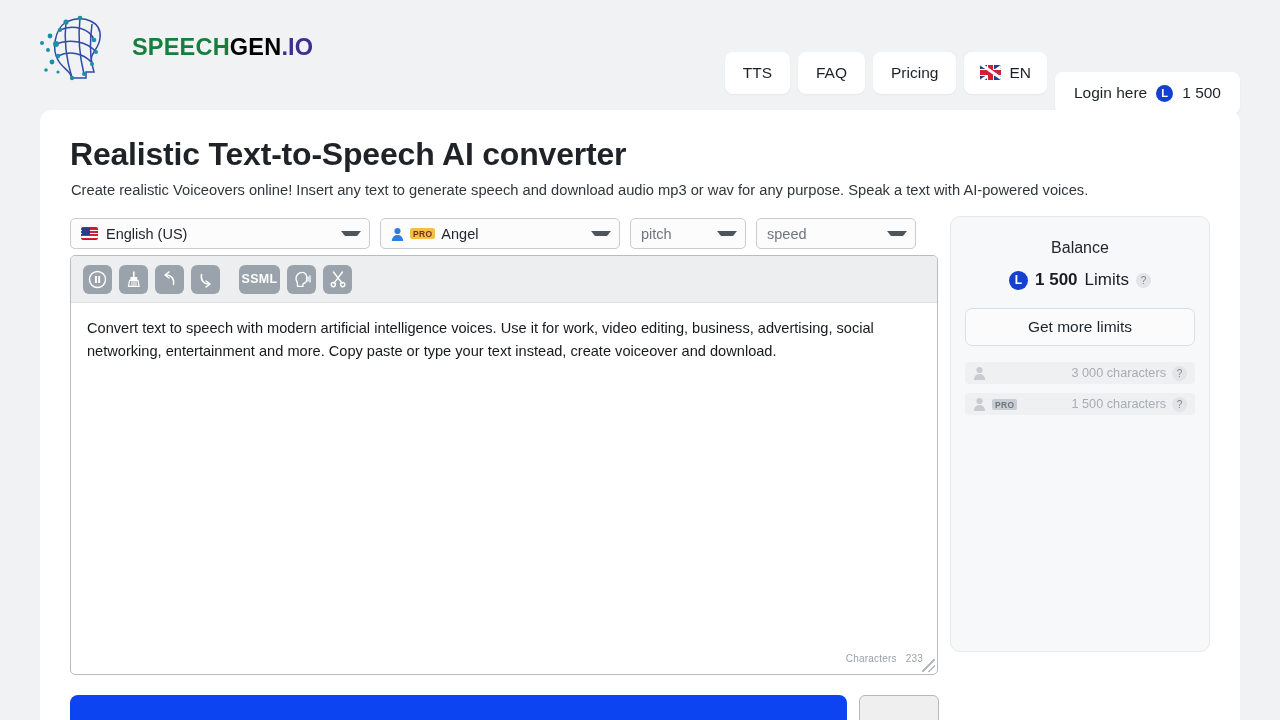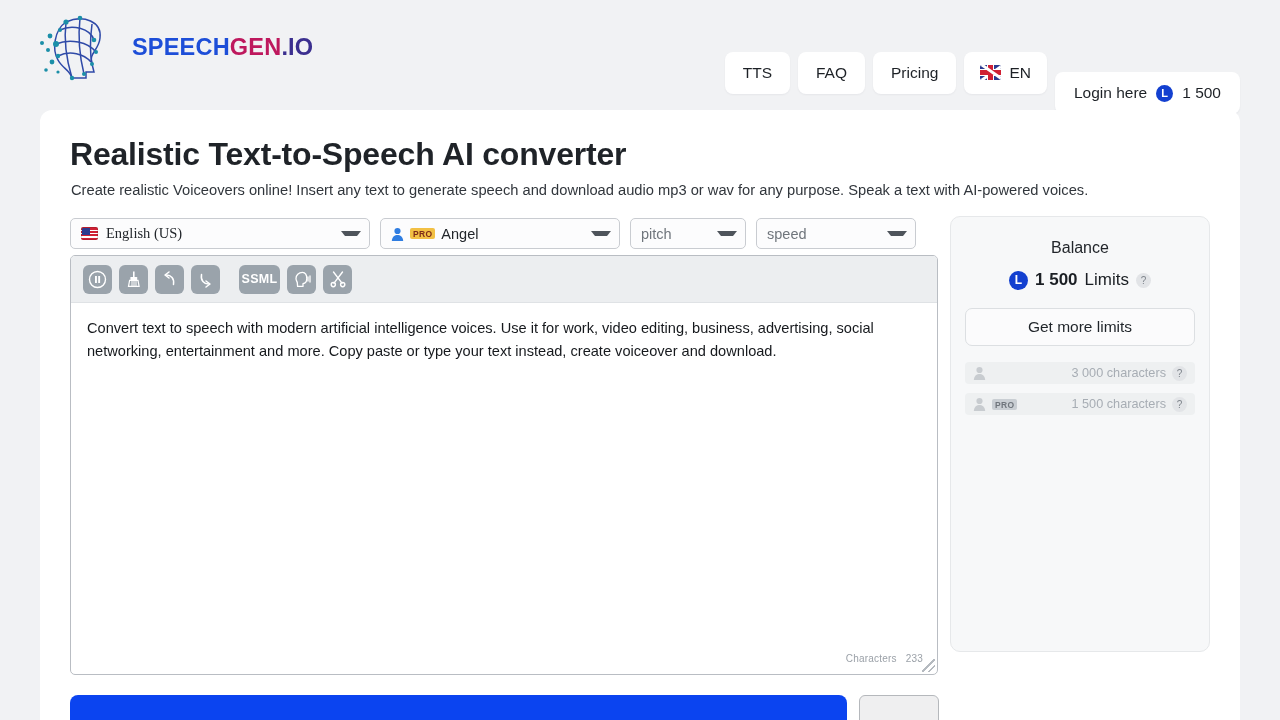--- a/index.html
+++ b/index.html
@@ -19,22 +19,22 @@
   }
   .logo-wrap {
     position: absolute; left: 36px; top: 10px;
     display: flex; align-items: center; gap: 8px;
   }
   .logo-mark { width: 88px; height: 74px; display: block; }
   .logo-text {
     font-size: 23.5px; font-weight: bold; letter-spacing: .2px;
     white-space: nowrap;
   }
-  .lt-a { color: #1d4ed8; }
-  .lt-b { color: #be185d; }
+  .lt-a { color: #15803d; }
+  .lt-b { color: #000000; }
   .lt-c { color: #3b2f8f; }
 
   .nav {
     position: absolute; right: 40px; top: 31px;
     display: flex; align-items: center; gap: 8px;
   }
   .nav-btn {
     background: #ffffff;
     border-radius: 8px;
     height: 42px;
@@ -110,21 +110,21 @@
     cursor: pointer;
   }
   .sel .caret {
     margin-left: auto; padding-left: 12px;
     width: 0; height: 0;
     border-left: 4.5px solid transparent;
     border-right: 4.5px solid transparent;
     border-top: 5px solid #4e545b;
     box-sizing: content-box;
   }
-  .sel-lang { width: 300px; gap: 8px; font-family: Liberation Serif, serif; }
+  .sel-lang { width: 300px; gap: 8px; }
   .sel-voice { width: 240px; gap: 6px; }
   .sel-pitch { width: 116px; }
   .sel-speed { width: 160px; }
   .sel-ph { color: #6f757c; }
 
   .flag-us {
     width: 17px; height: 13px; border-radius: 2px; flex: none;
     background:
       repeating-linear-gradient(to bottom,
         #cf2034 0 1.6px, #ffffff 1.6px 3.2px);

